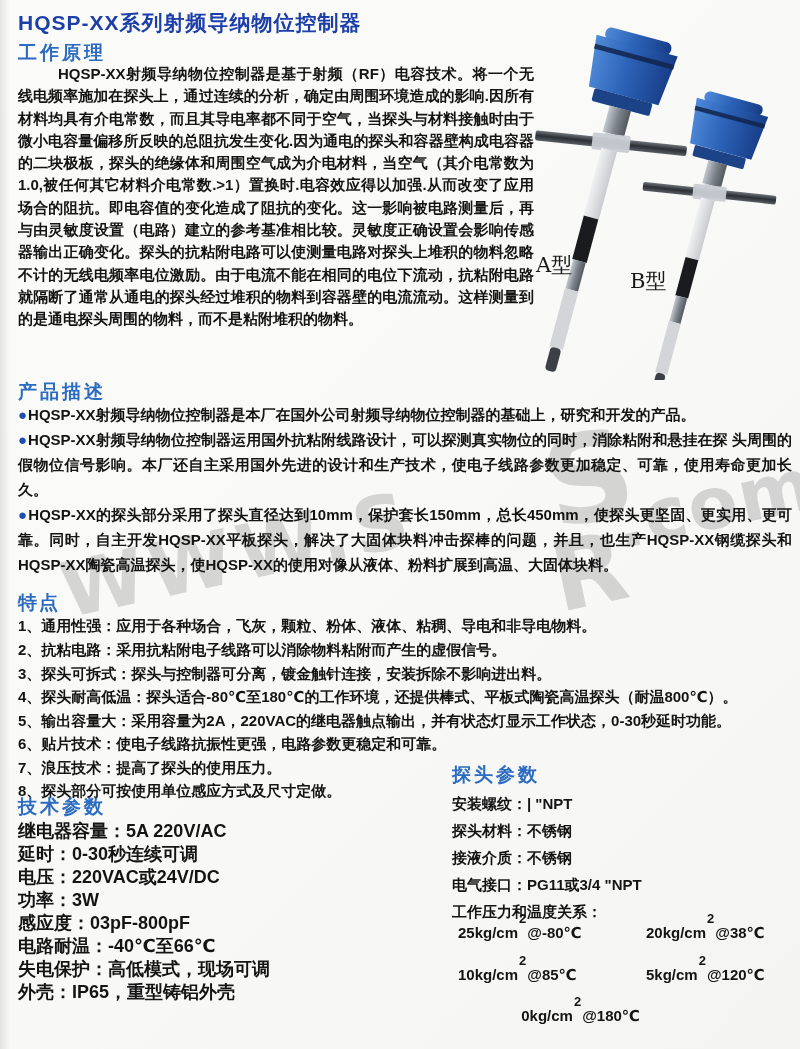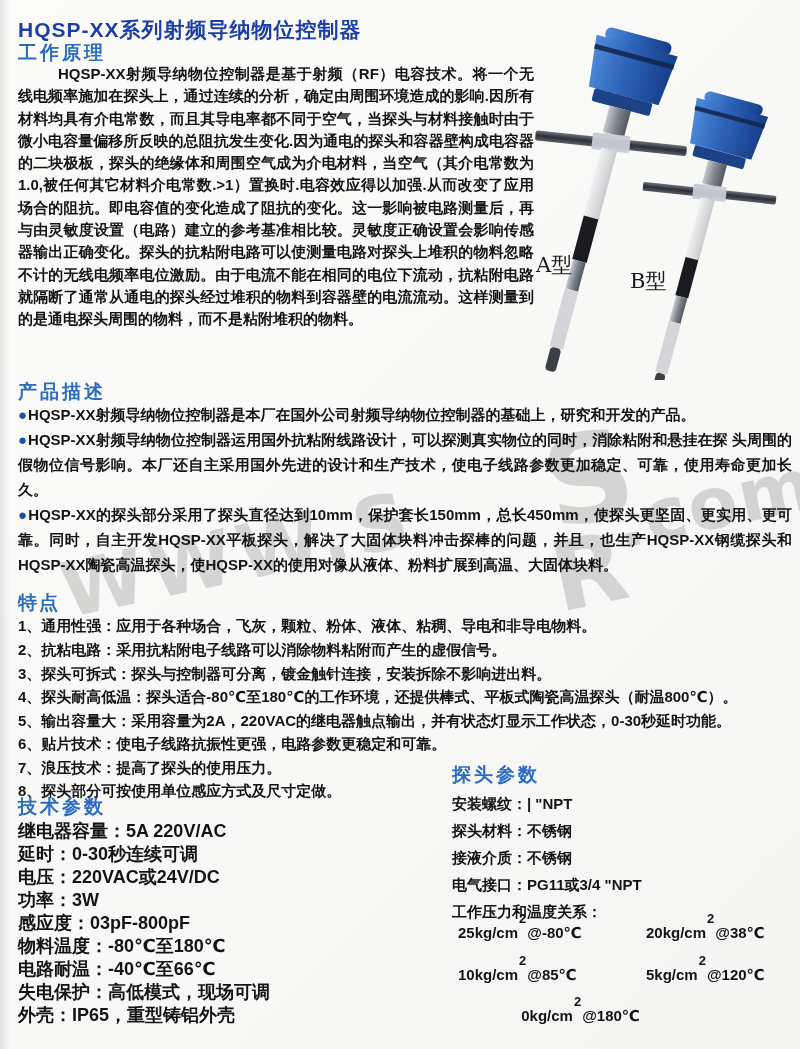--- a/index.html
+++ b/index.html
@@ -5,21 +5,21 @@
   html,body{margin:0;padding:0;}
   body{
     width:800px;height:1049px;position:relative;overflow:hidden;
     background:linear-gradient(135deg,#fbfbfa 0%,#f8f8f7 60%,#f4f4f3 100%);
     font-family:"Liberation Sans","DejaVu Sans",sans-serif;
     color:#1a1a1a;
   }
   body::before{content:"";position:absolute;left:0;top:0;width:10px;height:1049px;
     background:linear-gradient(90deg,rgba(160,160,160,.25),rgba(160,160,160,0));}
   .abs{position:absolute;}
-  .page-title{left:18px;top:16px;font-size:21px;font-weight:bold;color:#1c3ea8;letter-spacing:1px;}
+  .page-title{left:18px;top:9px;font-size:21px;font-weight:bold;color:#1c3ea8;letter-spacing:1px;}
   .sec-h{font-size:19px;font-weight:bold;color:#2c6cc0;letter-spacing:3px;}
   .principle{left:18px;top:63px;width:516px;font-size:15px;line-height:22.3px;
     font-weight:bold;text-align:justify;text-indent:40px;color:#141414;}
   .desc{left:18px;top:402px;width:774px;font-size:15px;line-height:25px;
     font-weight:bold;text-align:justify;color:#141414;}
   .desc p{margin:0;}
   .dot{color:#1d4fae;margin-right:1px;}
   .feat-item{position:absolute;left:18px;white-space:nowrap;font-size:15px;
     font-weight:bold;color:#141414;}
   .param-line{font-size:18px;font-weight:bold;color:#141414;line-height:23px;}
@@ -122,21 +122,20 @@
   <div class="feat-item" style="top:759px;">7、浪压技术：提高了探头的使用压力。</div>
   <div class="feat-item" style="top:782px;">8、探头部分可按使用单位感应方式及尺寸定做。</div>
 
   <div class="abs sec-h" style="left:18px;top:794px;">技术参数</div>
   <div class="abs" style="left:18px;top:820px;width:420px;">
     <div class="param-line">继电器容量：5A 220V/AC</div>
     <div class="param-line">延时：0-30秒连续可调</div>
     <div class="param-line">电压：220VAC或24V/DC</div>
     <div class="param-line">功率：3W</div>
     <div class="param-line">感应度：03pF-800pF</div>
-    <div class="param-line">物料温度：-80℃至180℃</div>
     <div class="param-line">电路耐温：-40℃至66℃</div>
     <div class="param-line">失电保护：高低模式，现场可调</div>
     <div class="param-line">外壳：IP65，重型铸铝外壳</div>
   </div>
 
   <div class="abs sec-h" style="left:452px;top:762px;">探头参数</div>
   <div class="abs" style="left:452px;top:790px;width:340px;">
     <div class="probe-line">安装螺纹：| "NPT</div>
     <div class="probe-line">探头材料：不锈钢</div>
     <div class="probe-line">接液介质：不锈钢</div>

